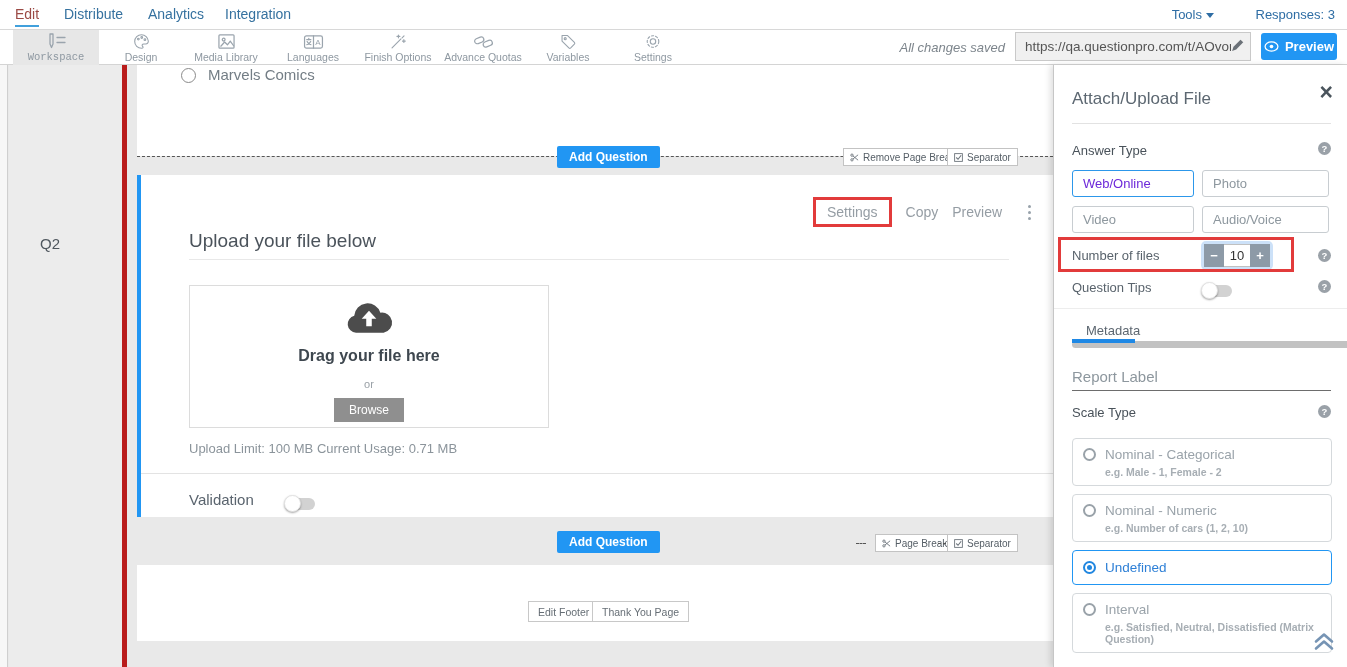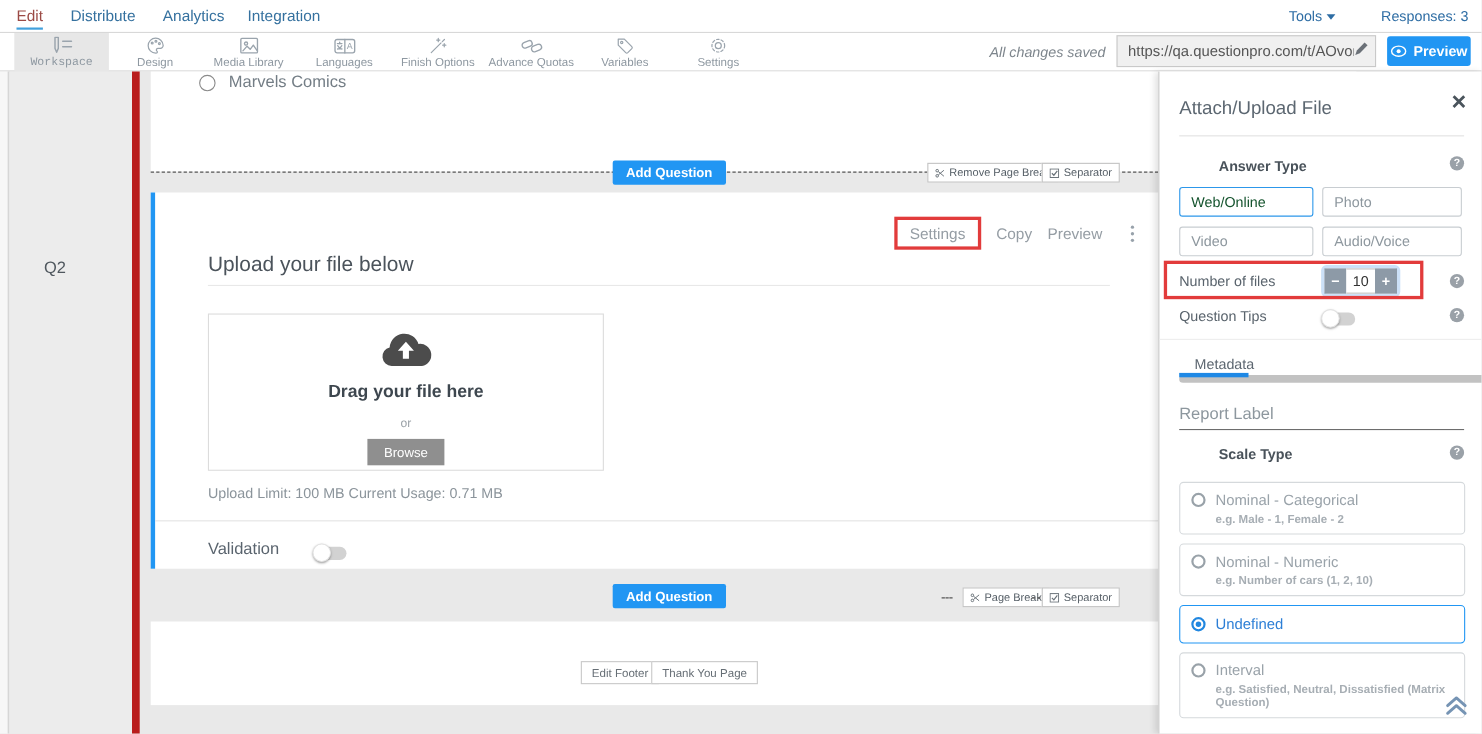--- a/index.html
+++ b/index.html
@@ -21,21 +21,21 @@
   .tool-item .ticon { height:17px; display:flex; align-items:center; }
   .tool-item .tlabel { font-size:10.5px; color:#8e98a1; margin-top:1px; white-space:nowrap; }
   svg.lin { stroke:#9aa4ad; fill:none; stroke-width:1.3; stroke-linecap:round; stroke-linejoin:round; }
   .save-status { position:absolute; right:342px; top:10px; font-style:italic; font-size:13px; color:#7d858c; }
   .urlbox { position:absolute; left:1015px; top:2px; width:236px; height:29px; background:#f0f0f0; border:1px solid #c9c9c9; display:flex; align-items:center; padding:0 6px 0 9px; }
   .urlbox input { flex:1; border:none; background:transparent; font-size:13.5px; color:#555; font-family:"Liberation Sans",sans-serif; outline:none; min-width:0; }
   .preview-btn { position:absolute; left:1261px; top:3px; width:76px; height:27px; background:#2196f3; color:#fff; border:none; border-radius:3px; font-size:13px; font-weight:bold; display:flex; align-items:center; justify-content:center; gap:6px; cursor:pointer; font-family:"Liberation Sans",sans-serif; }
 
   
   .left-strip { left:0; top:65px; width:8px; height:602px; background:#f7f7f7; border-right:1px solid #cfcfcf; }
-  .left-panel { left:9px; top:65px; width:118px; height:602px; background:#ececec; border-right:7px solid #b91c1c; }
+  .left-panel { left:9px; top:65px; width:118px; height:602px; background:#ececec; border-right:5px solid #b91c1c; }
   .qnum { position:absolute; left:31px; top:170px; font-size:15px; color:#4f575e; }
 
   
   .canvas { left:128px; top:65px; width:925px; height:602px; background:#e9e9e9; }
   .block { position:absolute; left:9px; width:1096px; background:#fff;padding-left:28px; }
   .q1block { top:0; height:91px; }
   .radio-sm { display:inline-block; width:15px; height:15px; border:1.5px solid #8a8a8a; border-radius:50%; }
   .dashline { position:absolute; left:9px; right:0; border-top:1px dashed #555; }
   .addq { position:absolute; background:#2196f3; color:#fff; font-weight:bold; font-size:12px; border:none; height:22px; padding:0 12px; border-radius:2px; cursor:pointer; font-family:"Liberation Sans",sans-serif; }
   .smallbtn { position:absolute; display:inline-flex; align-items:center; gap:4px; background:#fff; border:1px solid #c3c3c3; color:#555e66; font-size:10px; padding:0 6px; height:18px; cursor:pointer; white-space:nowrap; }
@@ -56,26 +56,26 @@
   .toggle { position:relative; width:30px; height:12px; background:#d2d2d2; border-radius:6px; display:inline-block; cursor:pointer; }
   .toggle .knob { position:absolute; left:-1px; top:-3px; width:17px; height:17px; background:#fff; border:1px solid #e2e2e2; border-radius:50%; box-shadow:0 1px 2px rgba(0,0,0,.35); }
   .footerblock { top:500px; height:76px; }
   .fbtn { position:absolute; top:36px; background:#fff; border:1px solid #c8c8c8; color:#666e75; font-size:10.5px; height:21px; padding:0 9px; cursor:pointer; font-family:"Liberation Sans",sans-serif; }
 
   
   .sidebar { left:1053px; top:65px; width:294px; height:602px; background:#fff; border-left:1px solid #c6c6c6; box-shadow:-3px 0 6px rgba(0,0,0,.12); }
   .sb-title { position:absolute; left:18px; top:24px; font-size:17px; color:#5c6771; }
   .sb-close { position:absolute; right:14px; top:16px; font-size:23px; font-weight:bold; color:#4a545c; cursor:pointer; line-height:1; }
   .sb-hr { position:absolute; left:18px; right:16px; top:58px; border-top:1px solid #e2e2e2; }
-  .sb-label { position:absolute; font-size:13px; font-weight:bold; color:#49525a;margin-left:36px; }
+  .sb-label { position:absolute; font-size:13px; font-weight:normal; color:#49525a; }
   .sb-label2 { position:absolute; font-size:13px; color:#59636c; }
   .help { display:inline-flex; width:13px; height:13px; border-radius:50%; background:#9aa1a8; color:#fff; font-size:9.5px; font-weight:bold; align-items:center; justify-content:center; cursor:pointer; }
   .agrid { position:absolute; left:18px; top:105px; width:258px; display:grid; grid-template-columns:122px 127px; column-gap:8px; row-gap:9px; }
   .abtn { border:1px solid #c8cdd1; border-radius:3px; font-size:13px; color:#8d979e; display:flex; align-items:center; padding-left:10px; height:27px; background:#fff; cursor:pointer; }
-  .abtn.sel { border-color:#2c97ea; color:#14532d; }
+  .abtn.sel { border-color:#2c97ea; color:#6d28d9; }
   .stepper { position:absolute; left:150px; top:179px; display:flex; height:23px; border-radius:2px; box-shadow:0 0 0 3px rgba(110,170,235,.35); }
   .stepper .sbtn { width:20px; background:#8d9aa7; color:#fff; border:none; font-size:13px; font-weight:bold; cursor:pointer; font-family:"Liberation Sans",sans-serif; }
   .stepper input { width:26px; border:1px solid #c0c0c0; border-left:none; border-right:none; text-align:center; font-size:13px; color:#333; outline:none; font-family:"Liberation Sans",sans-serif; }
   .sb-div { position:absolute; left:0; right:0; top:243px; border-top:1px solid #ededed; }
   .tab-label { position:absolute; left:32px; top:258px; font-size:13px; color:#5c6670; cursor:pointer; }
   .tab-blue { position:absolute; left:18px; top:274px; width:63px; height:4px; background:#1e88e5; z-index:2; }
   .tab-track { position:absolute; left:18px; right:0; top:276px; height:7px; background:#c2c2c2; border-radius:4px 0 0 4px; }
   .report-label { position:absolute; left:18px; top:303px; font-size:15px; color:#8d979e; }
   .report-line { position:absolute; left:18px; right:16px; top:325px; border-top:1px solid #6d6d6d; }
   .sopts { position:absolute; left:18px; top:373px; width:260px; }

